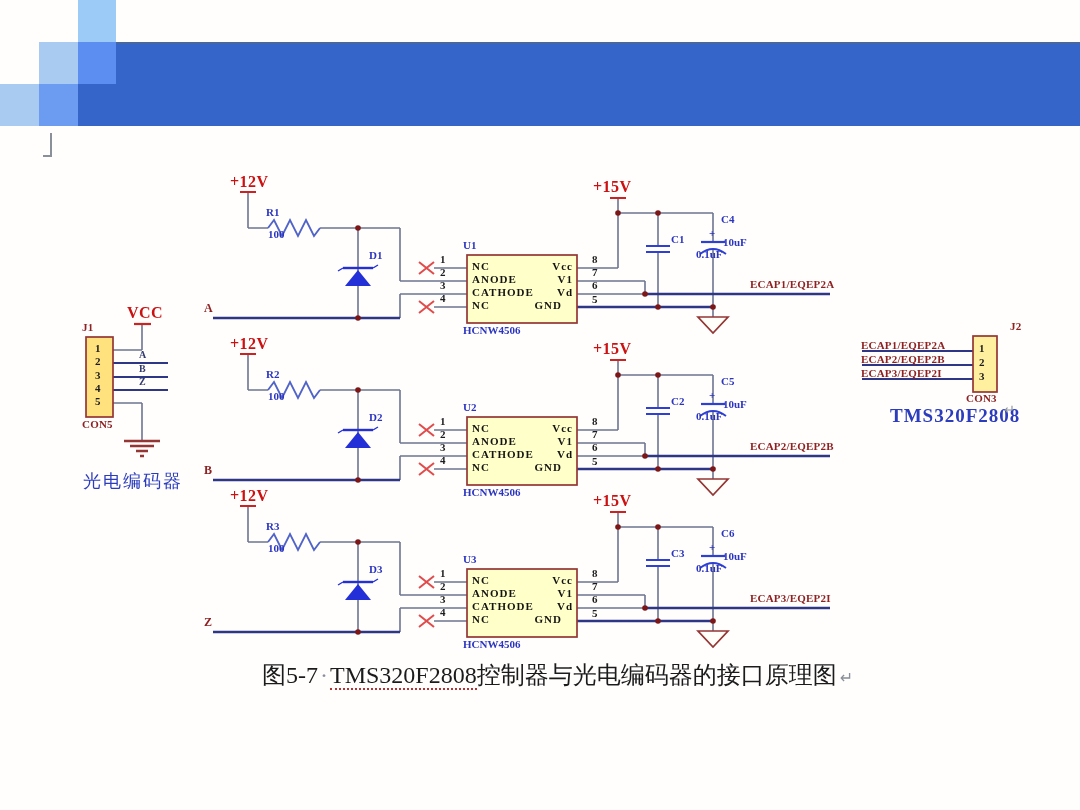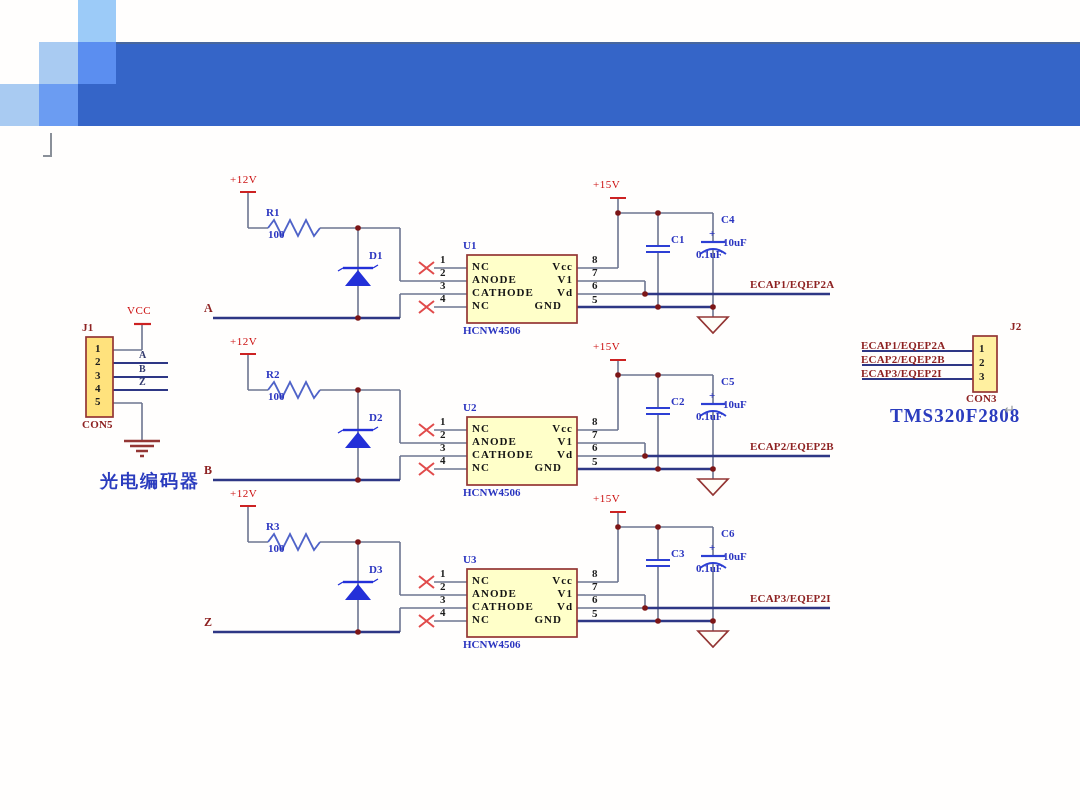--- a/index.html
+++ b/index.html
@@ -10,21 +10,21 @@
   .banner{position:absolute;left:116px;top:42px;width:964px;height:84px;background:#3565c8;
           border-top:2px solid #47679e;box-sizing:border-box;}
   .corner-mark{position:absolute;left:43px;top:133px;width:7px;height:22px;
                border-right:2px solid #8a9099;border-bottom:2px solid #8a9099;}
   
   .schematic{position:absolute;left:0;top:0;width:1080px;height:810px;}
   svg{position:absolute;left:0;top:0;}
   .lb{position:absolute;white-space:nowrap;line-height:1.05;font-family:"Liberation Serif",serif;}
   .blue{color:#2b35c0;font-weight:bold;font-size:11px;}
   .blue-s{color:#2b35c0;font-weight:bold;font-size:11px;}
-  .red{color:#cc1111;font-weight:normal;font-size:11px;letter-spacing:.5px;}
+  .red{color:#cc1111;font-weight:bold;font-size:16px;letter-spacing:.5px;}
   .maroon{color:#8e2222;font-weight:bold;font-size:12px;}
   .maroon-s{color:#8e2222;font-weight:bold;font-size:11px;letter-spacing:.2px;text-align:center;}
   .num{color:#1c1c1c;font-weight:bold;font-size:11px;}
   .pname{color:#141414;font-weight:bold;font-size:11px;letter-spacing:1px;}
   .rnm{width:73px;text-align:right;}
   .navy{color:#333a6e;font-weight:bold;font-size:10px;}
   .ckt-labels{position:absolute;left:0;width:0;height:0;overflow:visible;}
   
   .p-v12{left:230px;top:174px}.p-rn{left:266px;top:207px}.p-rv{left:268px;top:229px}
   .p-dn{left:369px;top:250px}.p-net{left:204px;top:302px}
@@ -35,21 +35,21 @@
   .p-m8{left:500px;top:261px}.p-m7{left:500px;top:274px}.p-m6{left:500px;top:287px}.p-m5{left:489px;top:300px}
   .p-v15{left:593px;top:179px}
   .p-c1n{left:671px;top:234px}.p-c1v{left:696px;top:249px}
   .p-cp{left:709px;top:228px}.p-c4n{left:721px;top:214px}.p-c4v{left:723px;top:237px}
   .p-ecap{left:750px;top:279px}
   
   .p-j1{left:82px;top:322px}.p-con5{left:82px;top:419px}.p-vcc{left:127px;top:305px}
   .p-j1n1{left:95px;top:343px}.p-j1n2{left:95px;top:356px}.p-j1n3{left:95px;top:370px}
   .p-j1n4{left:95px;top:383px}.p-j1n5{left:95px;top:396px}
   .p-sa{left:139px;top:350px}.p-sb{left:139px;top:364px}.p-sz{left:139px;top:377px}
-  .p-enc{left:83px;top:472px;font-size:18px;letter-spacing:2px;color:#2b3cbe;font-weight:bold;margin-left:17px;}
+  .p-enc{left:83px;top:472px;font-size:18px;letter-spacing:2px;color:#2b3cbe;font-weight:normal;}
   
   .p-j2{left:1010px;top:321px}.p-con3{left:966px;top:393px}
   .p-j2n1{left:979px;top:343px}.p-j2n2{left:979px;top:357px}.p-j2n3{left:979px;top:371px}
   .p-e1{left:861px;top:340px}.p-e2{left:861px;top:354px}.p-e3{left:861px;top:368px}
   .p-tms{left:890px;top:406px;font-size:19px;letter-spacing:1px;color:#2b3cbe;font-weight:bold;}
   .p-ret2{left:1004px;top:403px;color:#8a9099;font-size:13px;font-weight:normal;}
   
   .caption{position:absolute;left:262px;top:659px;font-size:24px;color:#1b1b1b;
            font-family:"Liberation Serif",serif;white-space:nowrap;}
   .cap-dot{color:#8a9099;padding:0 2px;}
@@ -253,13 +253,16 @@
     <span class="lb num p-j2n2">2</span>
     <span class="lb num p-j2n3">3</span>
     <span class="lb maroon-s p-con3">CON3</span>
     <span class="lb maroon-s p-e1">ECAP1/EQEP2A</span>
     <span class="lb maroon-s p-e2">ECAP2/EQEP2B</span>
     <span class="lb maroon-s p-e3">ECAP3/EQEP2I</span>
     <span class="lb p-tms">TMS320F2808</span>
     <span class="lb p-ret2">↵</span>
   </div>
 
+  <div class="caption">
+    <span>图5-7</span><span class="cap-dot">·</span><span class="cap-part">TMS320F2808</span><span>控制器与光电编码器的接口原理图</span><span class="cap-ret">↵</span>
+  </div>
 </div>
 
 </body></html>

